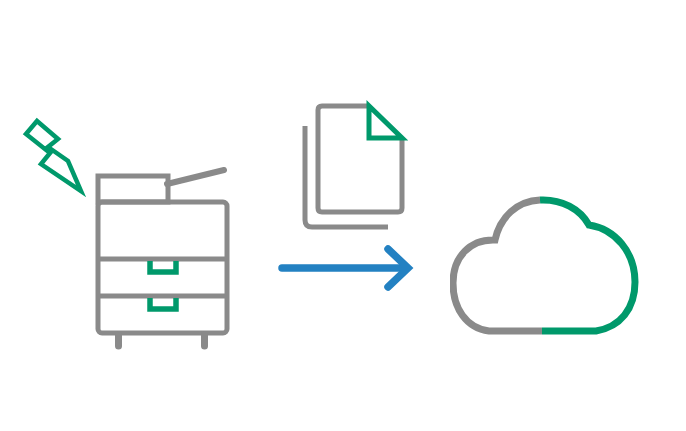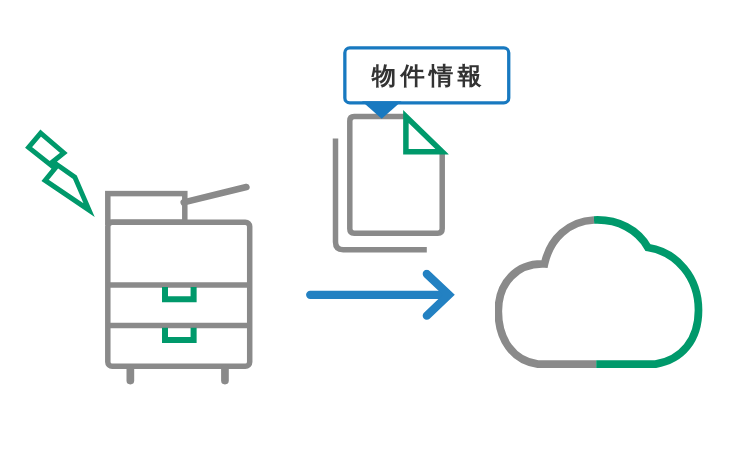--- a/index.html
+++ b/index.html
@@ -61,24 +61,20 @@
 
   <svg class="abs" style="left:298px;top:100px;" width="110" height="135" viewBox="0 0 110 135">
 
     <path class="st-gray" stroke-width="5" stroke-linecap="butt" d="M 7,26 L 7,120 Q 7,127 14,127 L 90,127"></path>
 
     <path class="st-gray" stroke-width="5" fill="#ffffff" d="M 71,6 L 24,6 Q 20,6 20,10 L 20,108 Q 20,112 24,112 L 100,112 Q 104,112 104,108 L 104,38"></path>
 
     <path class="st-green" stroke-width="5" fill="#ffffff" stroke-linejoin="miter" d="M 71,6 L 71,38 L 104,38 Z"></path>
   </svg>
 
-  <div id="callout" class="abs">
-    <span class="label">物件情報</span>
-    <span class="pointer"></span>
-  </div>
 
   <svg class="abs" style="left:278px;top:245px;" width="140" height="48" viewBox="0 0 140 48">
     <line class="st-blue" x1="4" y1="23" x2="122" y2="23" stroke-width="7.5" stroke-linecap="round"></line>
     <path class="st-blue" stroke-width="7.5" stroke-linecap="round" stroke-linejoin="miter" stroke-miterlimit="10" d="M 110,4 L 130,23 L 110,42"></path>
   </svg>
 
   <svg class="abs" style="left:450px;top:195px;" width="195" height="140" viewBox="0 0 195 140">
 
     <path class="st-gray" stroke-width="7" stroke-linecap="butt" d="M 90,5 C 67,6 50,22 45,45 C 20,44 3,62 3,88 C 3,113 16,133 39,136 L 92,136"></path>
 

